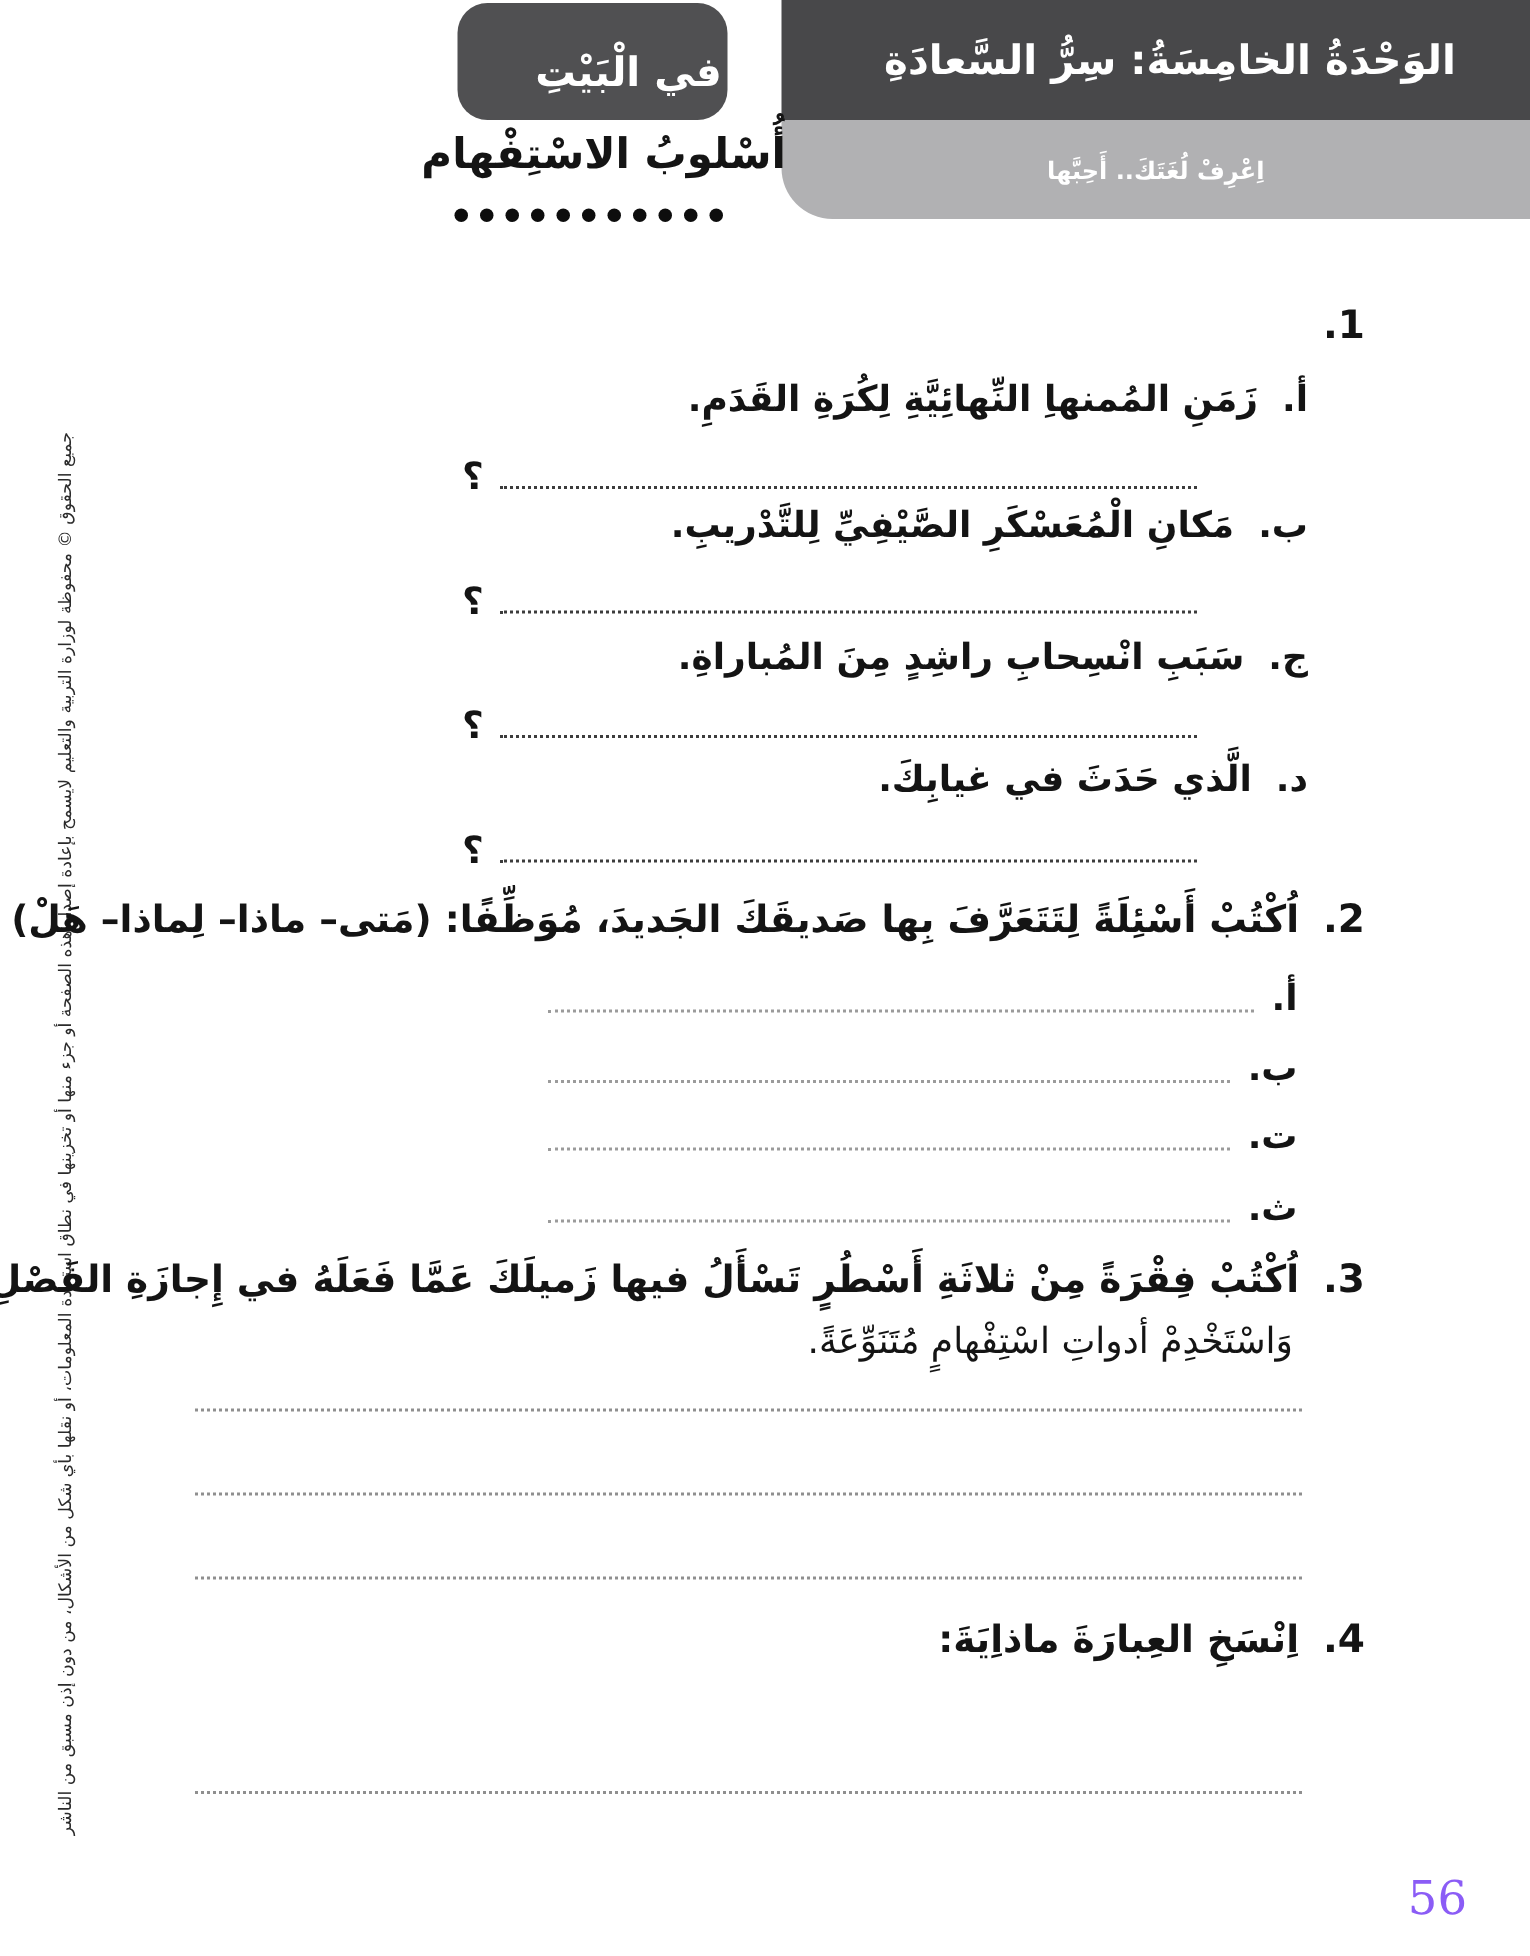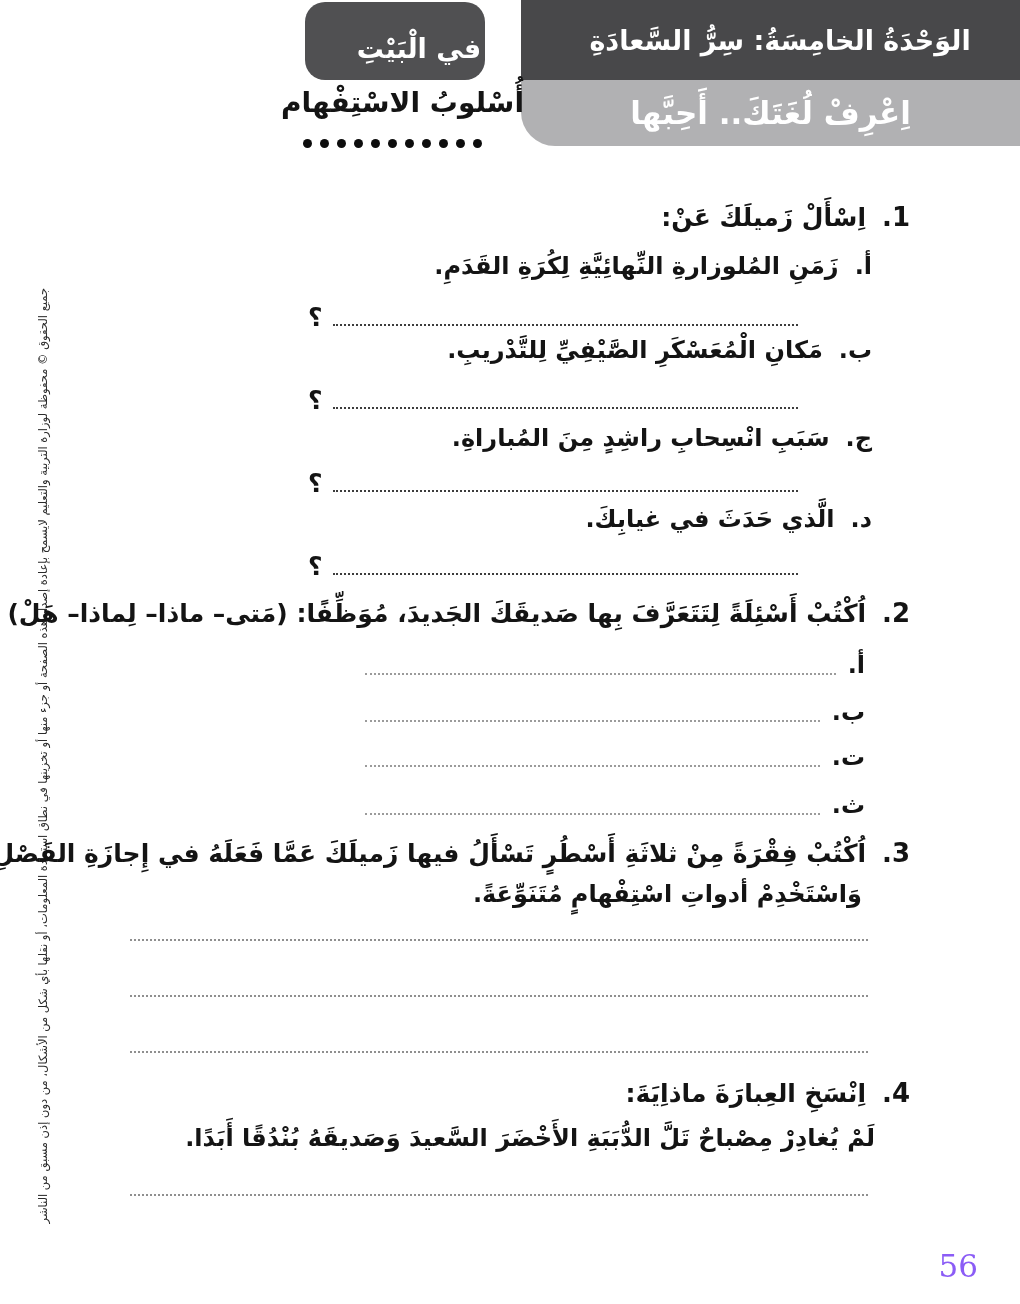--- a/index.html
+++ b/index.html
@@ -11,21 +11,21 @@
   }
   
   .unit-bar {
     position:absolute; top:0; left:521px; width:518px; height:80px;
     background:#48484a; color:#fff; display:flex; align-items:center; justify-content:center;
     font-size:27px; font-weight:bold; direction:rtl;
   }
   .strand-bar {
     position:absolute; top:80px; left:521px; width:499px; height:66px;
     background:#b1b1b3; color:#fff; display:flex; align-items:center; justify-content:center;
-    font-size:31px; font-weight:bold; direction:rtl;
+    font-size:16px; font-weight:bold; direction:rtl;
     border-bottom-left-radius:34px;
   }
   .home-box {
     position:absolute; top:2px; left:305px; width:180px; height:78px;
     background:#505052; color:#fff; border-radius:20px;
     display:flex; align-items:center; justify-content:center; padding-top:14px;
     font-size:27px; font-weight:bold; direction:rtl;padding-left:48px;
   }
   .lesson-title {
     position:absolute; top:86px; left:285px; width:215px; text-align:center;
@@ -42,21 +42,21 @@
     transform:rotate(-90deg); transform-origin:0 0;
     direction:rtl; text-align:center;
     font-size:11.5px; color:#2b2b2b; white-space:nowrap;
   }
   
   .row { position:absolute; direction:rtl; white-space:nowrap; }
   .qhead { display:flex; align-items:baseline; gap:16px; font-weight:bold; font-size:25px; }
   .qnum  { font-weight:bold; font-size:26px; }
   .sub   { display:flex; align-items:baseline; gap:16px; font-weight:bold; font-size:24px; }
   .letter{ font-weight:bold; font-size:24px; }
-  .sentence { font-weight:bold; font-size:24px; }
+  .sentence { font-weight:normal; font-size:24px; }
   
   .ans {
     position:absolute; direction:ltr; display:flex; align-items:flex-end; gap:10px; height:38px;
   }
   .ans .qm { font-size:25px; font-weight:bold; line-height:1; transform:translateY(4px); }
   .ans .dotline { flex:1; border-bottom:2px dotted #3c3c3c; height:100%; }
   
   .q2row {
     position:absolute; direction:rtl; display:flex; align-items:flex-end; gap:12px; height:38px;
   }
@@ -121,26 +121,25 @@
       <span class="dot"></span>
       <span class="dot"></span>
       <span class="dot"></span>
       <span class="dot"></span>
     </div>
 
   <aside class="copyright">جميع الحقوق © محفوظة لوزارة التربية والتعليم لايسمح بإعادة إصدار هذه الصفحة أو جزء منها أو تخزينها في نطاق استعادة المعلومات، أو نقلها بأي شكل من الأشكال، من دون إذن مسبق من الناشر</aside>
 
   <div class="row qhead" id="q1">
     <span class="qnum">1.</span>
-    <span>اِسْأَلْ زَميلَكَ عَنْ:</span>
   </div>
 
   <div class="row sub" id="q1a">
     <span class="letter">أ.</span>
-    <span>زَمَنِ المُلوزارةِ النِّهائِيَّةِ لِكُرَةِ القَدَمِ.</span>
+    <span>زَمَنِ المُمنهاِ النِّهائِيَّةِ لِكُرَةِ القَدَمِ.</span>
   </div>
   <div class="ans" id="a1">
     <span class="qm">؟</span>
     <div class="dotline"></div>
   </div>
 
   <div class="row sub" id="q1b">
     <span class="letter">ب.</span>
     <span>مَكانِ الْمُعَسْكَرِ الصَّيْفِيِّ لِلتَّدْريبِ.</span>
   </div>
@@ -194,18 +193,17 @@
   </div>
   <div class="row sentence" id="q3b">وَاسْتَخْدِمْ أدواتِ اسْتِفْهامٍ مُتَنَوِّعَةً.</div>
   <div class="blank" id="b1"></div>
   <div class="blank" id="b2"></div>
   <div class="blank" id="b3"></div>
 
   <div class="row qhead" id="q4">
     <span class="qnum">4.</span>
     <span>اِنْسَخِ العِبارَةَ ماذاِيَةَ:</span>
   </div>
-  <div class="row sentence" id="q4s">لَمْ يُغادِرْ مِصْباحٌ تَلَّ الدُّبَبَةِ الأَخْضَرَ السَّعيدَ وَصَديقَهُ بُنْدُقًا أَبَدًا.</div>
   <div class="blank" id="b4"></div>
 
   <div class="page-number">56</div>
 
 </div>
 
 </body></html>

